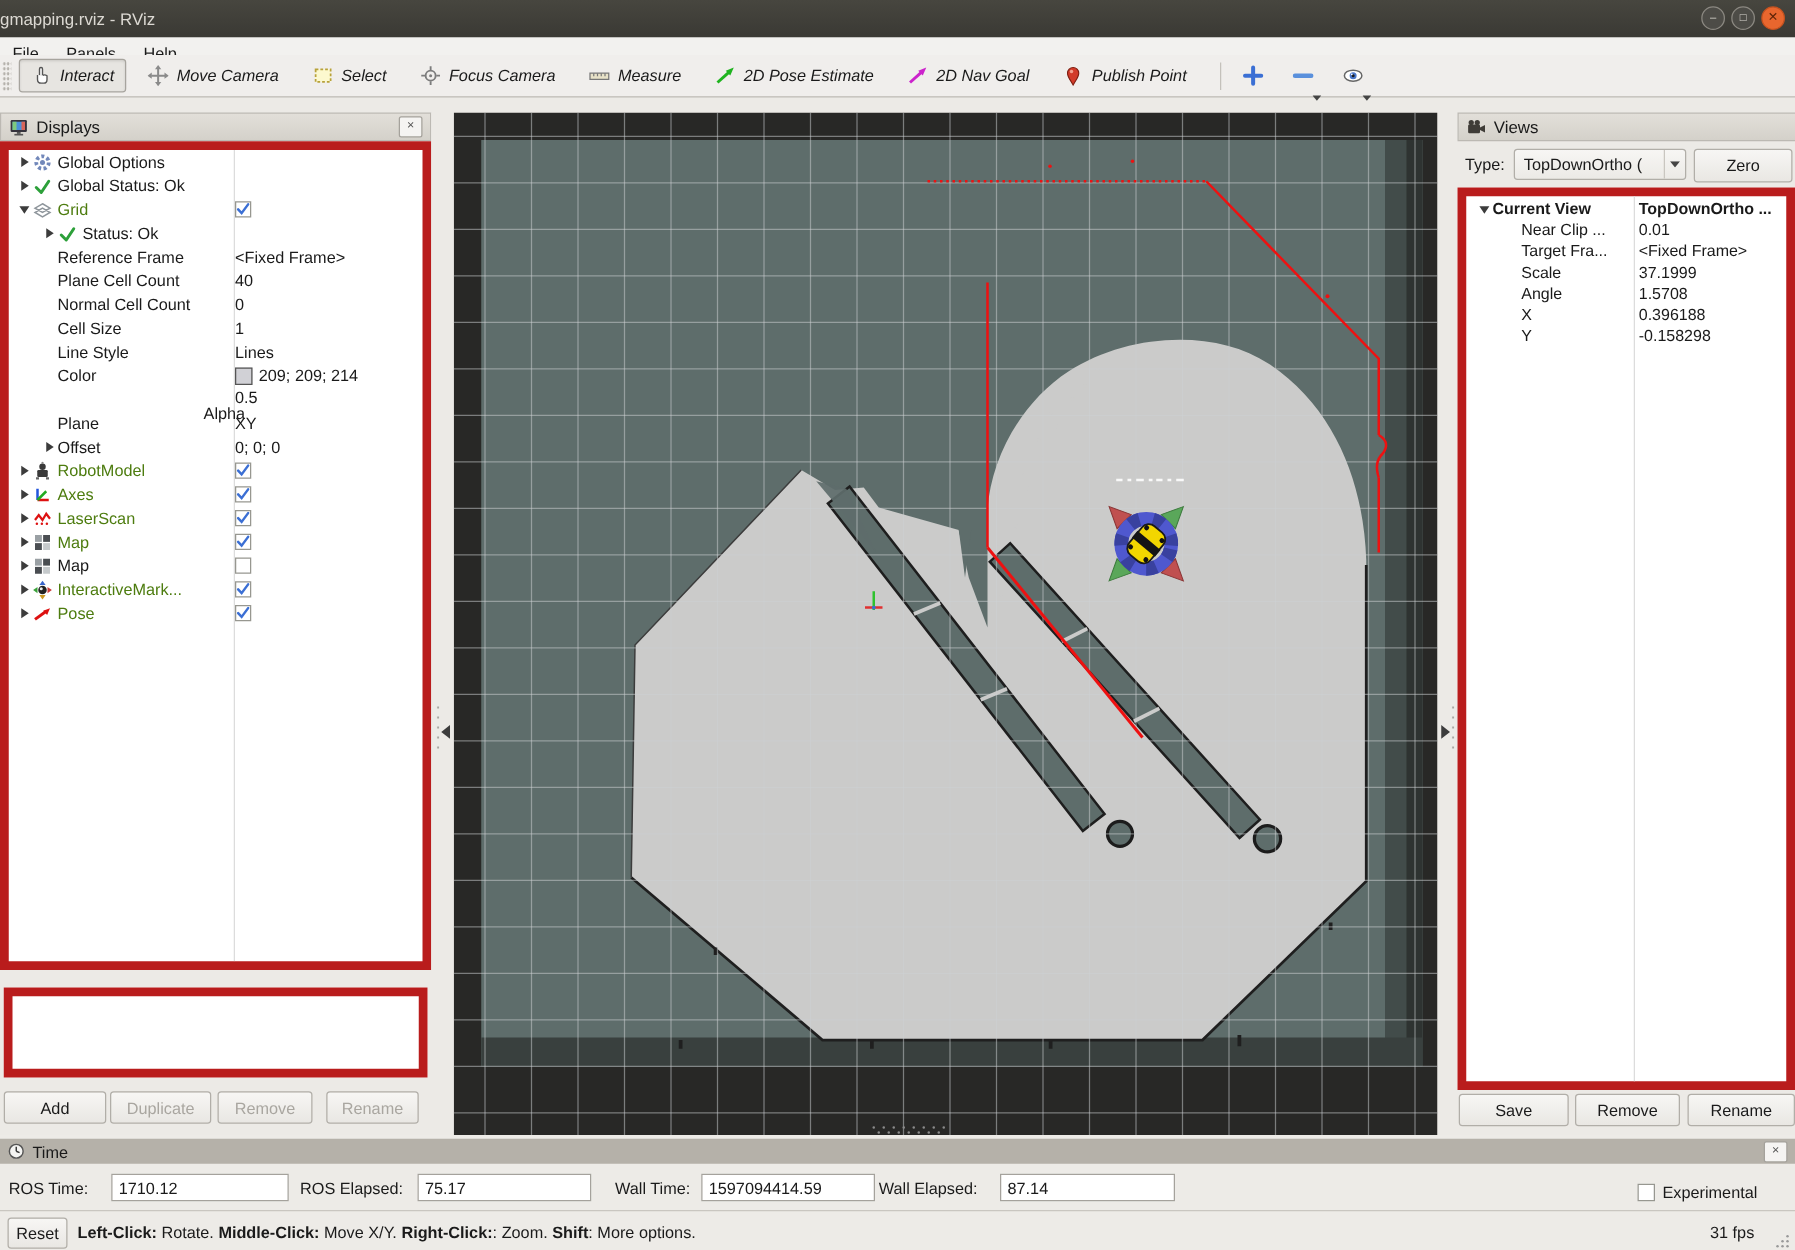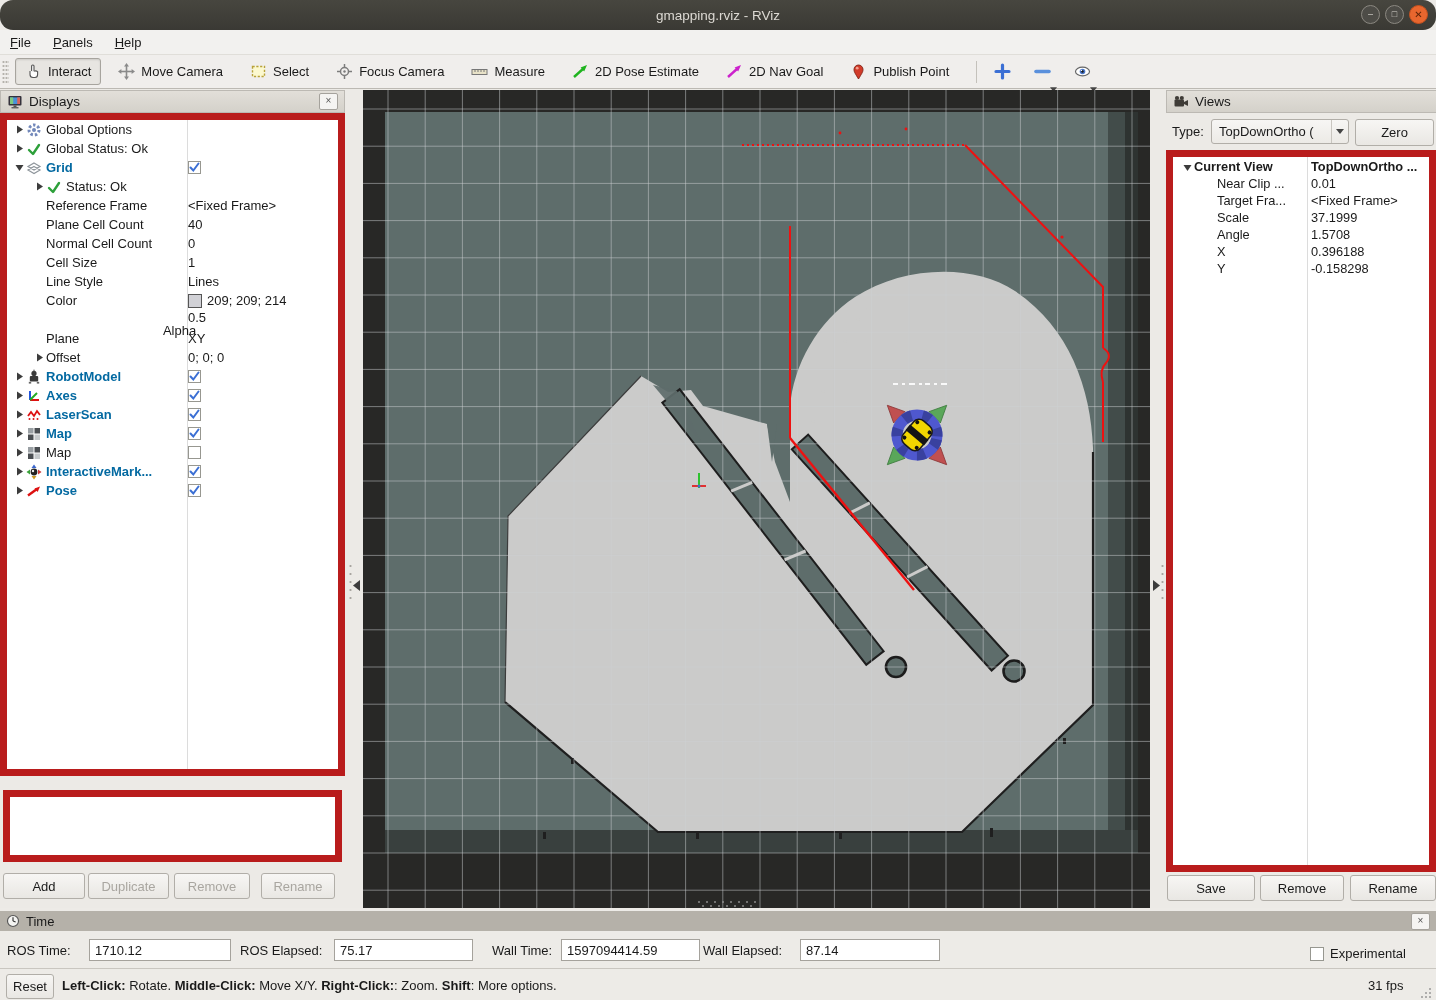--- a/index.html
+++ b/index.html
@@ -2,36 +2,36 @@
 <html style="--vp-bg: #282826; --unknown: #5e6d6b; --free: #cbcbca; --laser: #ee1111; --ring: #4f58cf; --robot: #f2d600;"><head>
 <meta charset="utf-8">
 <style>
   html,body{margin:0;padding:0;}
   body{width:1436px;height:1000px;position:relative;overflow:hidden;
        font-family:"Liberation Sans","DejaVu Sans",sans-serif;font-size:13px;color:#1a1a1a;
        background:#eceae6;-webkit-font-smoothing:antialiased;}
   .abs{position:absolute;}
   
   #titlebar{left:0;top:0;width:1436px;height:30px;background:linear-gradient(#47463f,#3a3934);
-            display:flex;align-items:center;justify-content:center;border-radius:13px;}
+            display:flex;align-items:center;}
   #titlebar .title{color:#dcd9d3;font-size:13.5px;}
   .winbtns{position:absolute;right:8px;top:5px;display:flex;gap:5px;}
   .wbtn{width:19px;height:19px;border-radius:50%;background:#4d4c47;border:1px solid #8b8881;
         display:flex;align-items:center;justify-content:center;box-sizing:border-box;}
   .wbtn.close{background:#e8662e;border-color:#c4511f;}
   .wbtn .g{color:#d8d5cf;font-size:9px;line-height:9px;}
   .wbtn.close .g{color:#5e2408;font-weight:bold;font-size:10px;}
   
   #menubar{left:0;top:30px;width:1436px;height:25px;background:#f2f1ef;display:flex;align-items:center;
            gap:22px;padding-left:10px;box-sizing:border-box;border-bottom:1px solid #e0ded9;}
   .menuitem{cursor:default;}
   .menuitem u{text-decoration:underline;}
   
-  #toolbar{left:0;top:55px;width:1436px;height:34px;background:#f0eeec;border-bottom:1px solid #bcb9b3;
-           display:flex;align-items:center;box-sizing:border-box;padding-left:2px;}
+  #toolbar{left:0;top:44px;width:1436px;height:34px;background:#f0eeec;border-bottom:1px solid #bcb9b3;
+           display:flex;align-items:center;box-sizing:border-box;padding-left:2px;font-style:italic;}
   .tb-grip{width:7px;height:24px;margin-right:6px;
      background-image:radial-gradient(circle,#b5b2ac 1px,transparent 1.2px);background-size:3px 4px;}
   .tbtn{display:flex;align-items:center;gap:6px;padding:4px 9px;margin-right:7px;border:1px solid transparent;
         border-radius:3px;white-space:nowrap;}
   .tbtn.active{background:#e7e5e1;border:1px solid #a7a49e;box-shadow:inset 0 1px 2px rgba(0,0,0,.12);}
   .tbtn .ic{width:17px;height:17px;display:inline-block;}
   .tb-sep{width:1px;height:22px;background:#c4c1bb;margin:0 10px;}
   .tb-extra{display:flex;align-items:flex-start;gap:14px;margin-left:2px;}
   .tb-xbtn{position:relative;width:26px;height:26px;display:flex;align-items:center;justify-content:center;}
   .tb-xbtn .ic{width:17px;height:17px;}
@@ -45,21 +45,21 @@
         font-size:10px;line-height:13px;text-align:center;}
   .whitebox{background:#fff;border:7px solid #b91c1c;box-sizing:border-box;position:absolute;}
   .btn{border:1px solid #b1aea8;border-radius:3px;background:linear-gradient(#f7f6f4,#e9e7e3);
        text-align:center;position:absolute;font-size:13px;display:flex;align-items:center;justify-content:center;}
   .btn.disabled{color:#a9a6a0;}
   
   .trow{height:19px;display:flex;align-items:center;position:relative;}
   .trow .arrow{width:13px;height:13px;flex:none;display:inline-block;}
   .trow .ticon{width:16px;height:16px;flex:none;margin-right:4px;display:inline-block;}
   .trow .lbl{white-space:nowrap;}
-  .blue{color:#0369a1;font-weight:bold;}
+  .blue{color:#4d7c0f;font-weight:normal;}
   .tval{position:absolute;left:181px;display:flex;align-items:center;gap:5px;white-space:nowrap;}
   .cbox{width:13px;height:13px;border:1px solid #979790;background:#fff;display:inline-flex;
         align-items:center;justify-content:center;box-sizing:border-box;}
   .cbox svg{width:11px;height:11px;}
   .swatch{width:12px;height:12px;border:1px solid #555;display:inline-block;}
   .vsep{position:absolute;top:0;bottom:0;width:1px;background:#dcdcdc;}
   
   .vrow{height:17px;display:flex;align-items:flex-end;position:relative;font-size:12.8px;}
   .combo{position:absolute;display:flex;align-items:center;border:1px solid #b1aea8;border-radius:3px;
          background:linear-gradient(#f7f6f4,#eceae6);box-sizing:border-box;overflow:hidden;}

